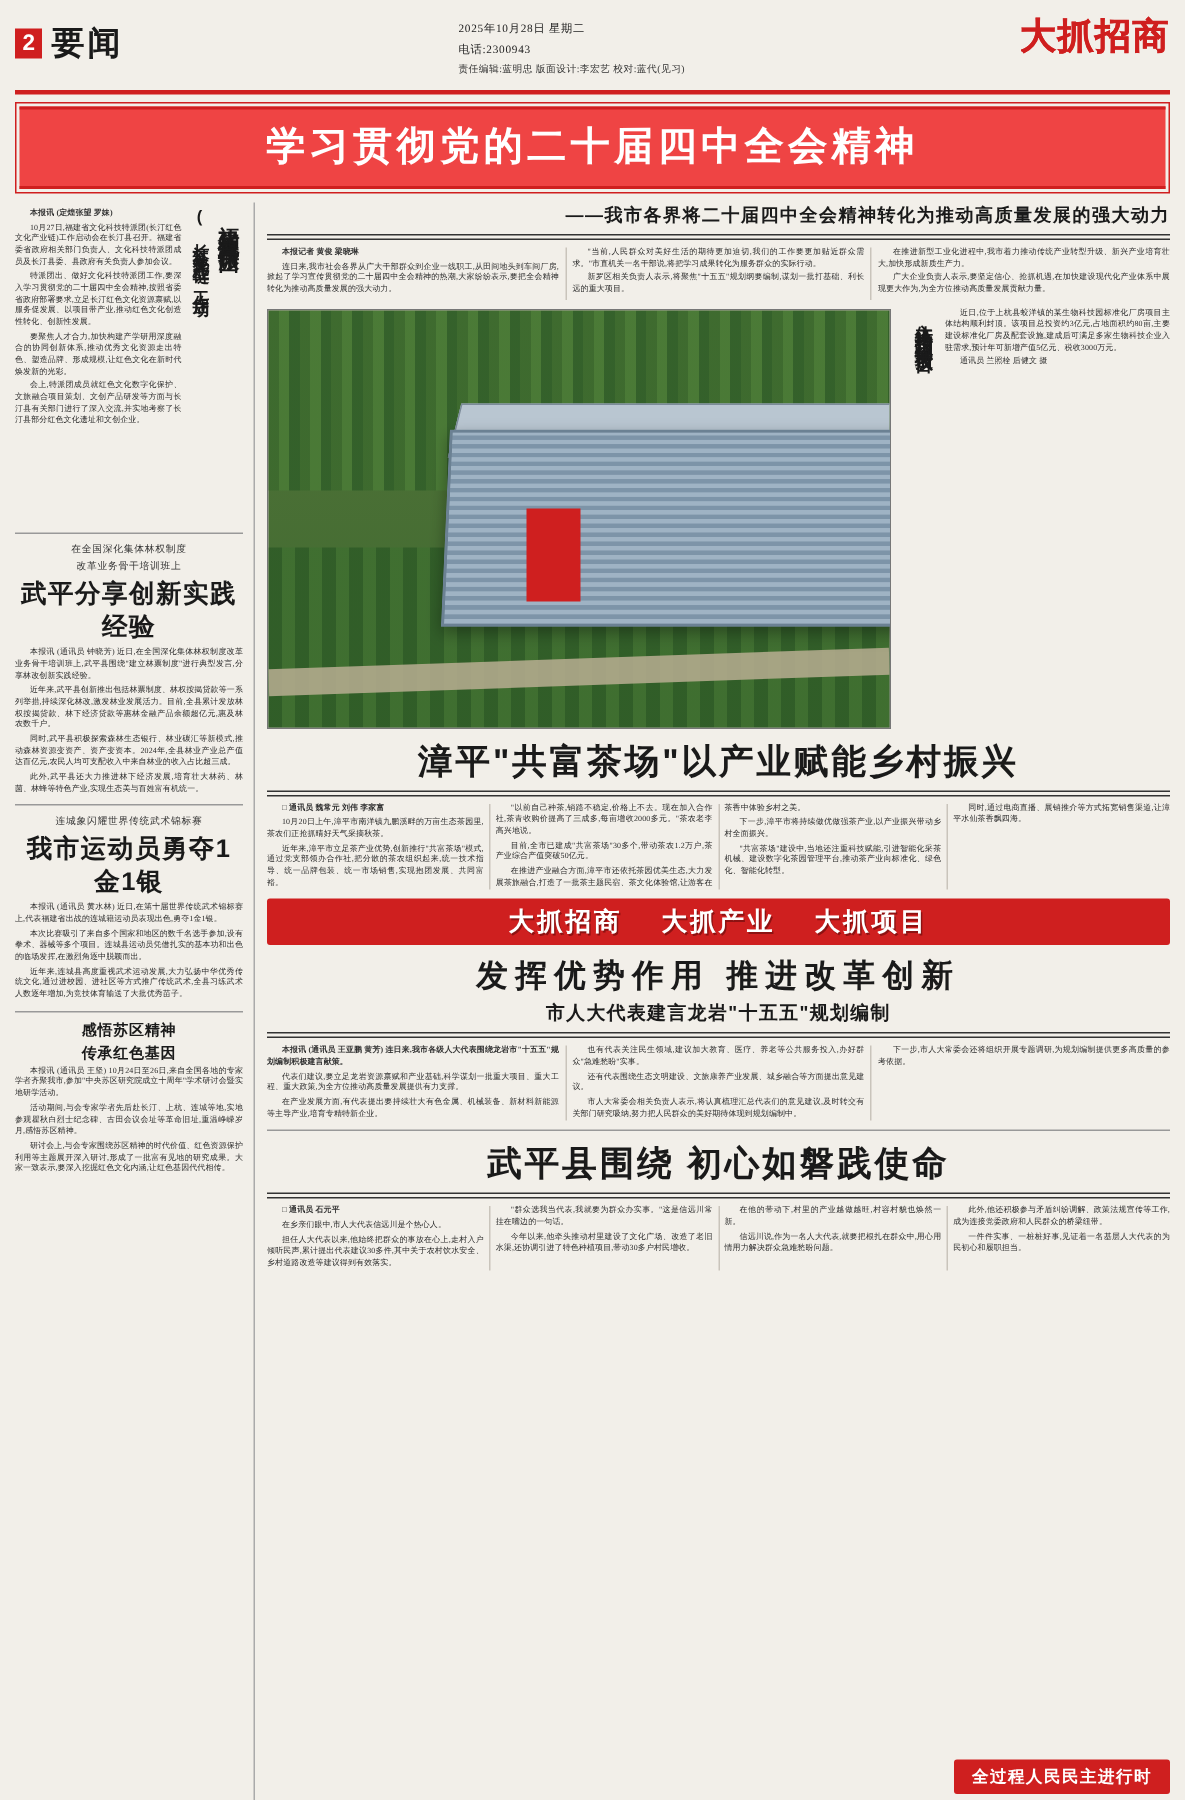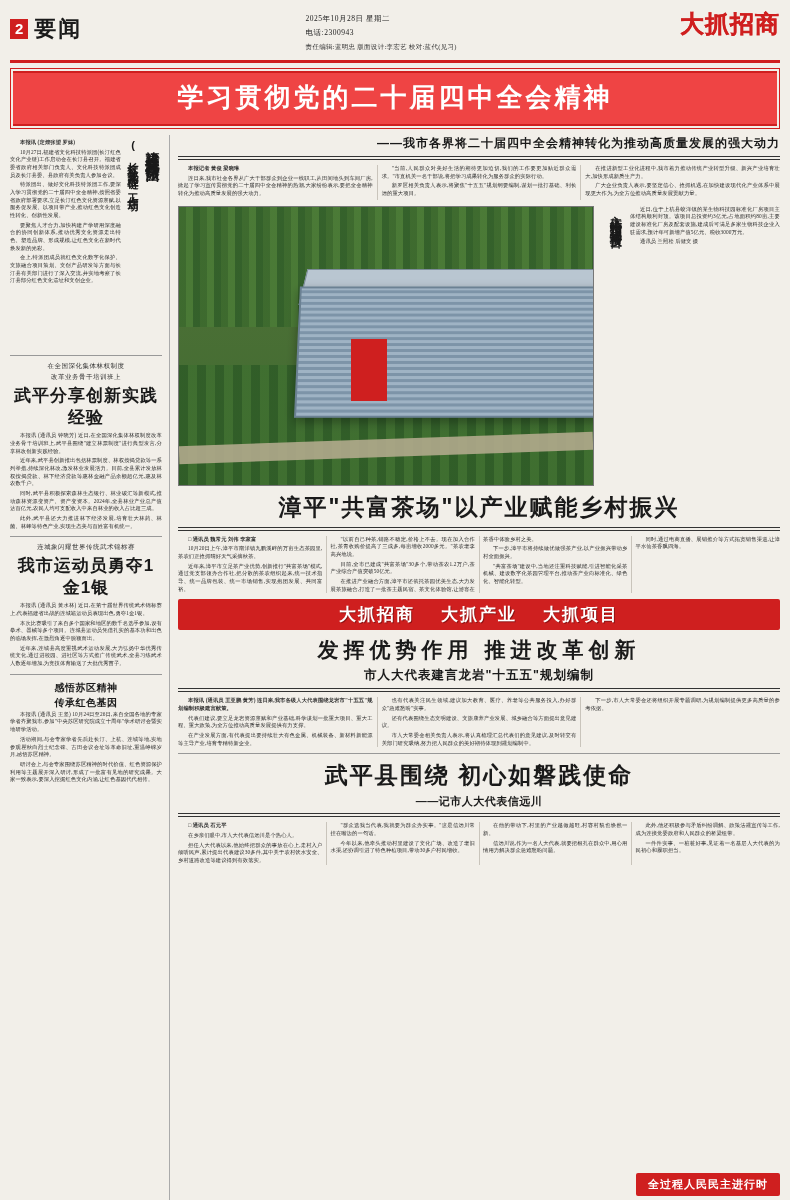--- a/index.html
+++ b/index.html
@@ -314,21 +314,20 @@
           <p>还有代表围绕生态文明建设、文旅康养产业发展、城乡融合等方面提出意见建议。</p>
           <p>市人大常委会相关负责人表示,将认真梳理汇总代表们的意见建议,及时转交有关部门研究吸纳,努力把人民群众的美好期待体现到规划编制中。</p>
           <p>下一步,市人大常委会还将组织开展专题调研,为规划编制提供更多高质量的参考依据。</p>
         </div>
       </div>
 
       <div class="hr-thin"></div>
 
       <div>
         <div class="bottom-head">武平县围绕  初心如磐践使命</div>
-        <div class="bottom-sub">——记市人大代表信远川</div>
         <div class="rule-dbl"></div>
         <div class="cols4 tiny">
           <p class="byline">□ 通讯员  石元平</p>
           <p>在乡亲们眼中,市人大代表信远川是个热心人。</p>
           <p>担任人大代表以来,他始终把群众的事放在心上,走村入户倾听民声,累计提出代表建议30多件,其中关于农村饮水安全、乡村道路改造等建议得到有效落实。</p>
           <p>"群众选我当代表,我就要为群众办实事。"这是信远川常挂在嘴边的一句话。</p>
           <p>今年以来,他牵头推动村里建设了文化广场、改造了老旧水渠,还协调引进了特色种植项目,带动30多户村民增收。</p>
           <p>在他的带动下,村里的产业越做越旺,村容村貌也焕然一新。</p>
           <p>信远川说,作为一名人大代表,就要把根扎在群众中,用心用情用力解决群众急难愁盼问题。</p>
           <p>此外,他还积极参与矛盾纠纷调解、政策法规宣传等工作,成为连接党委政府和人民群众的桥梁纽带。</p>

